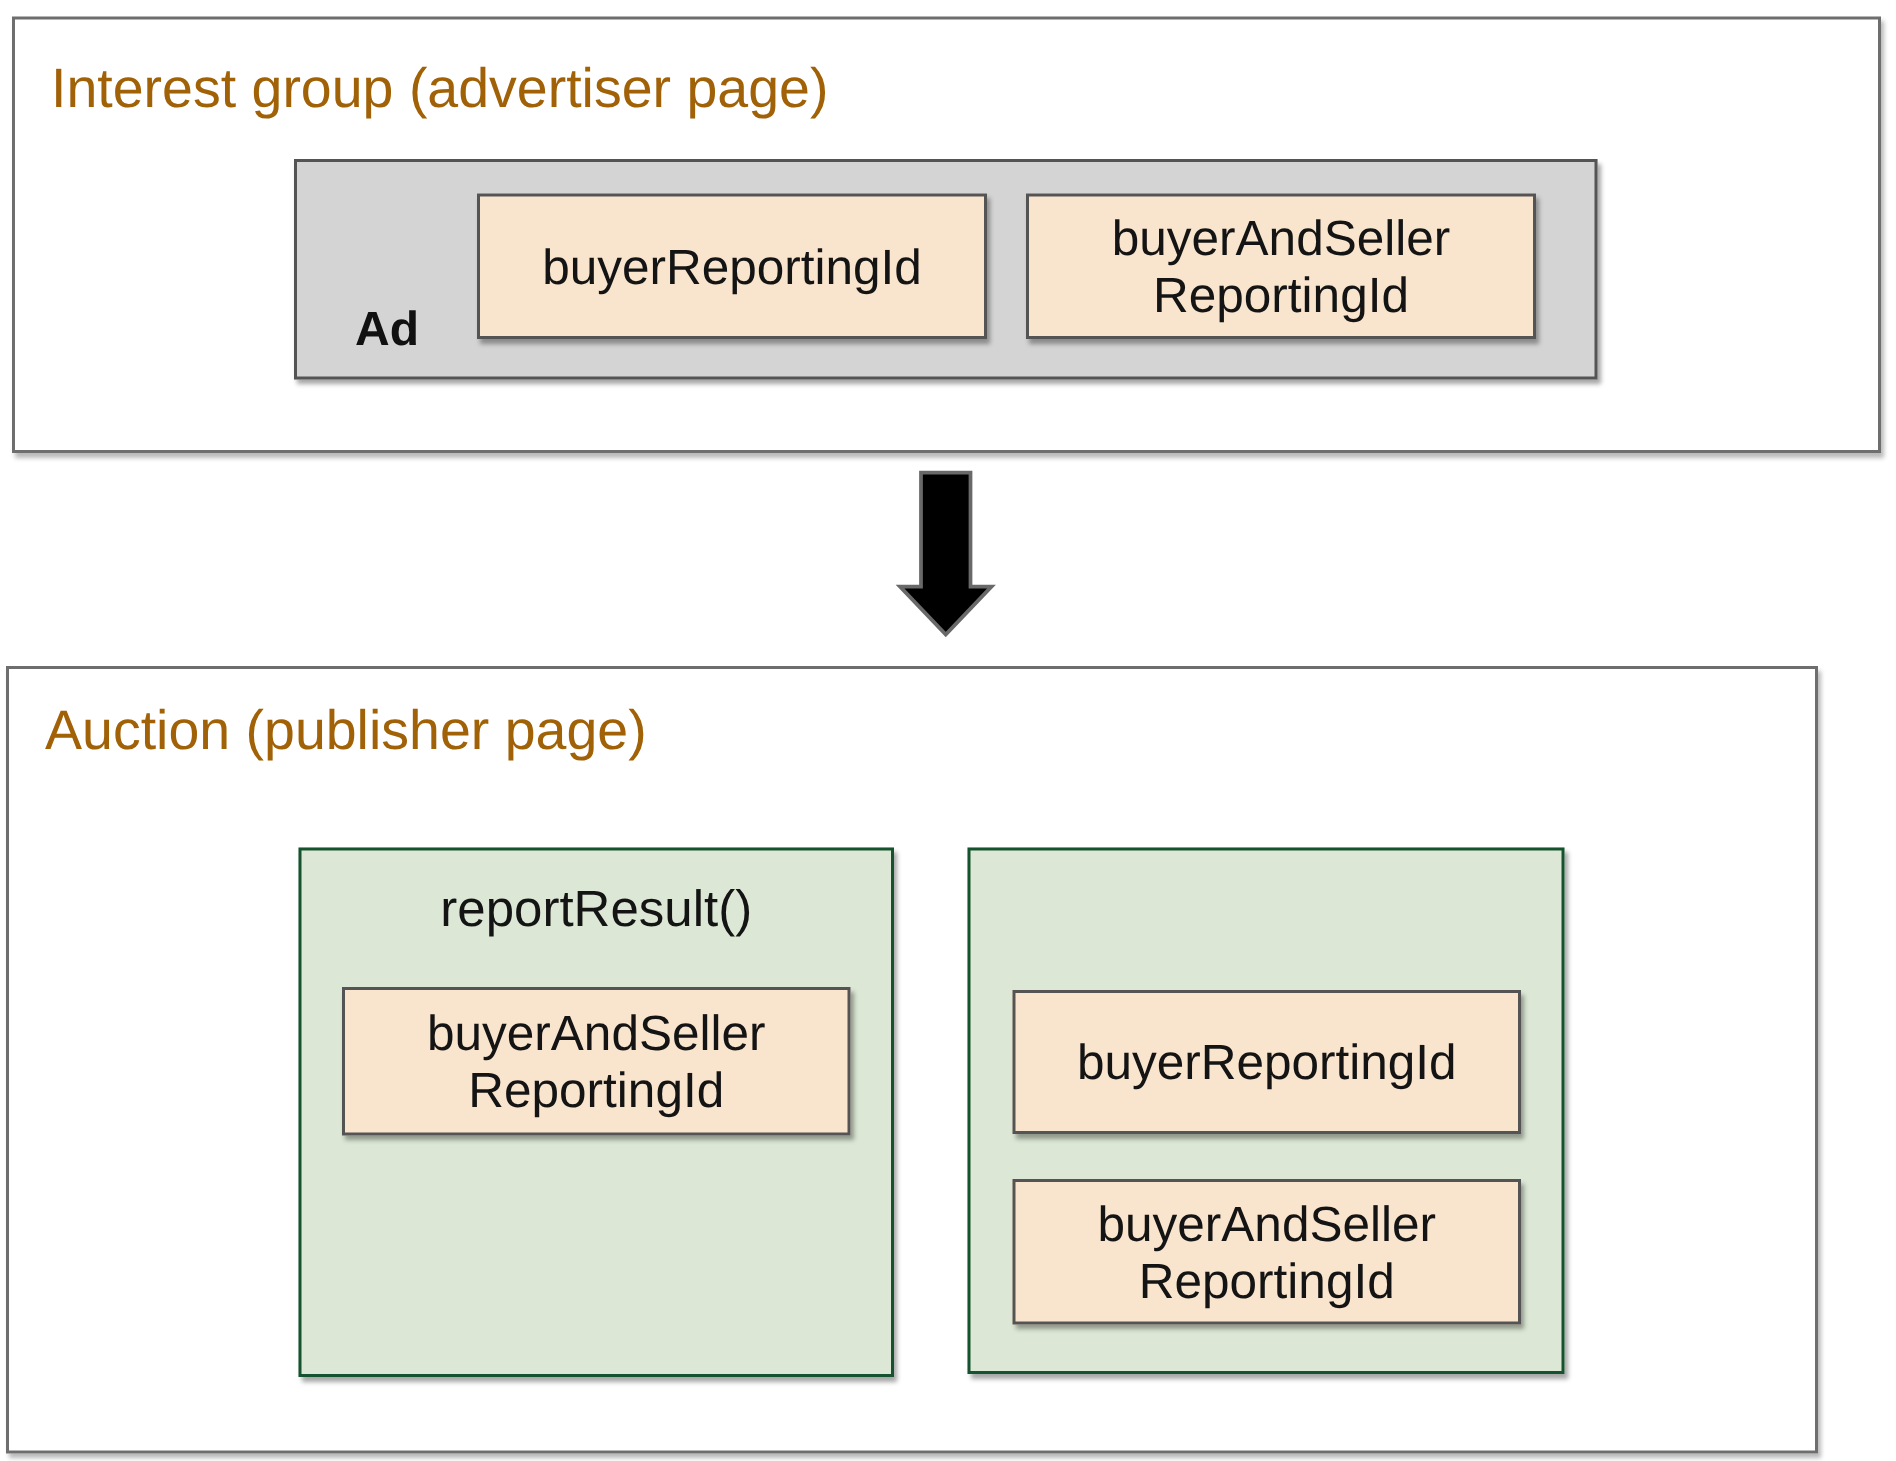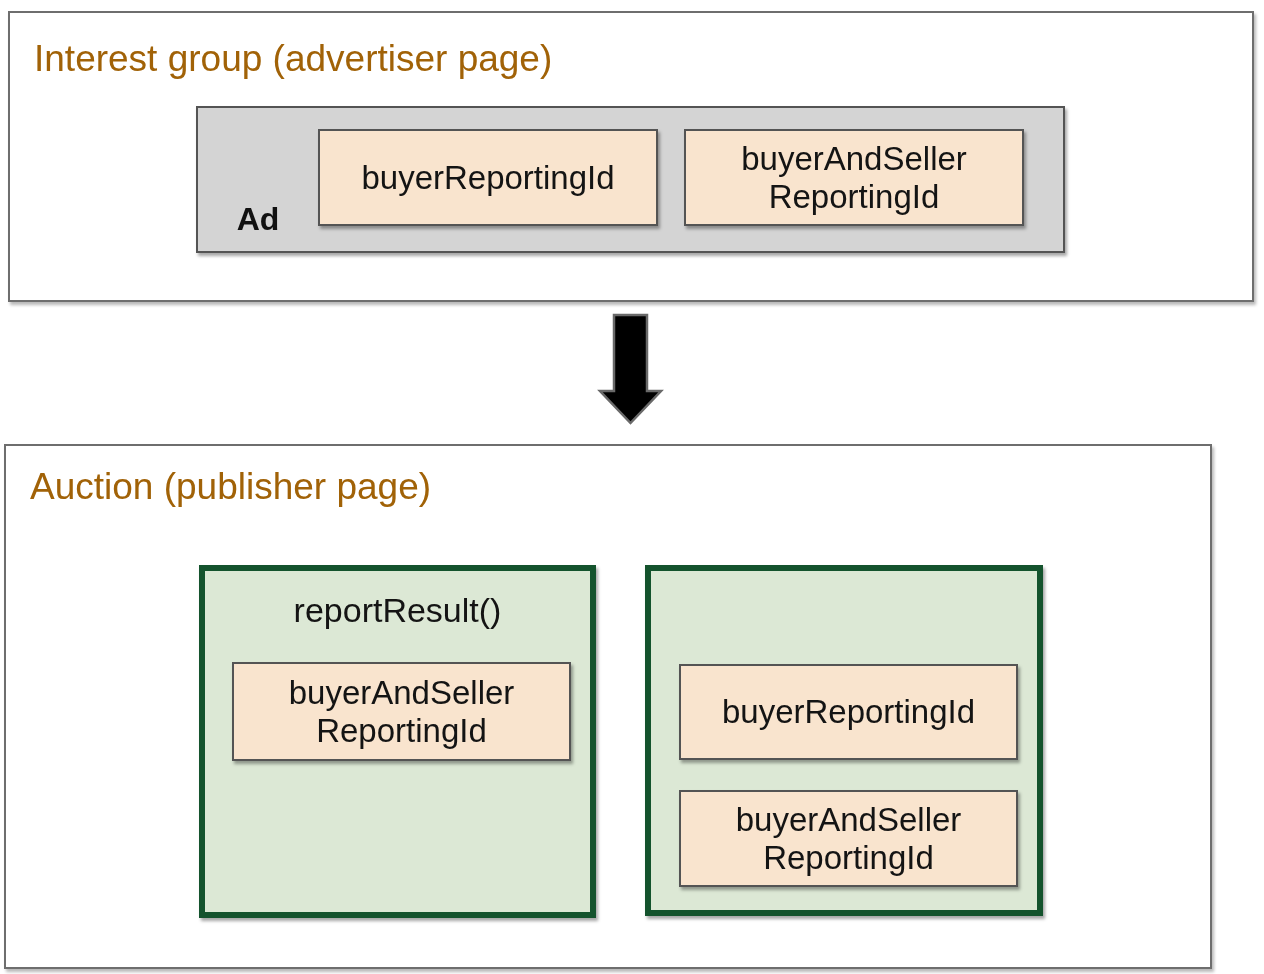--- a/index.html
+++ b/index.html
@@ -86,21 +86,21 @@
     position: absolute;
     left: 597px; top: 313px;
     width: 67px; height: 112px;
   }
 
   
   .fn-box {
     position: absolute;
     box-sizing: border-box;
     background: #dce8d5;
-    border: 6px solid #14532d;
+    border: 2px solid #14532d;
     box-shadow: 2px 3px 3px rgba(0,0,0,0.35);
   }
   #fn-report-result { left: 193px; top: 119px; width: 397px; height: 353px; }
   #fn-report-win    { left: 639px; top: 119px; width: 398px; height: 351px; }
 
   .fn-title {
     position: absolute;
     left: 0; top: 20px;
     width: 100%;
     text-align: center;

